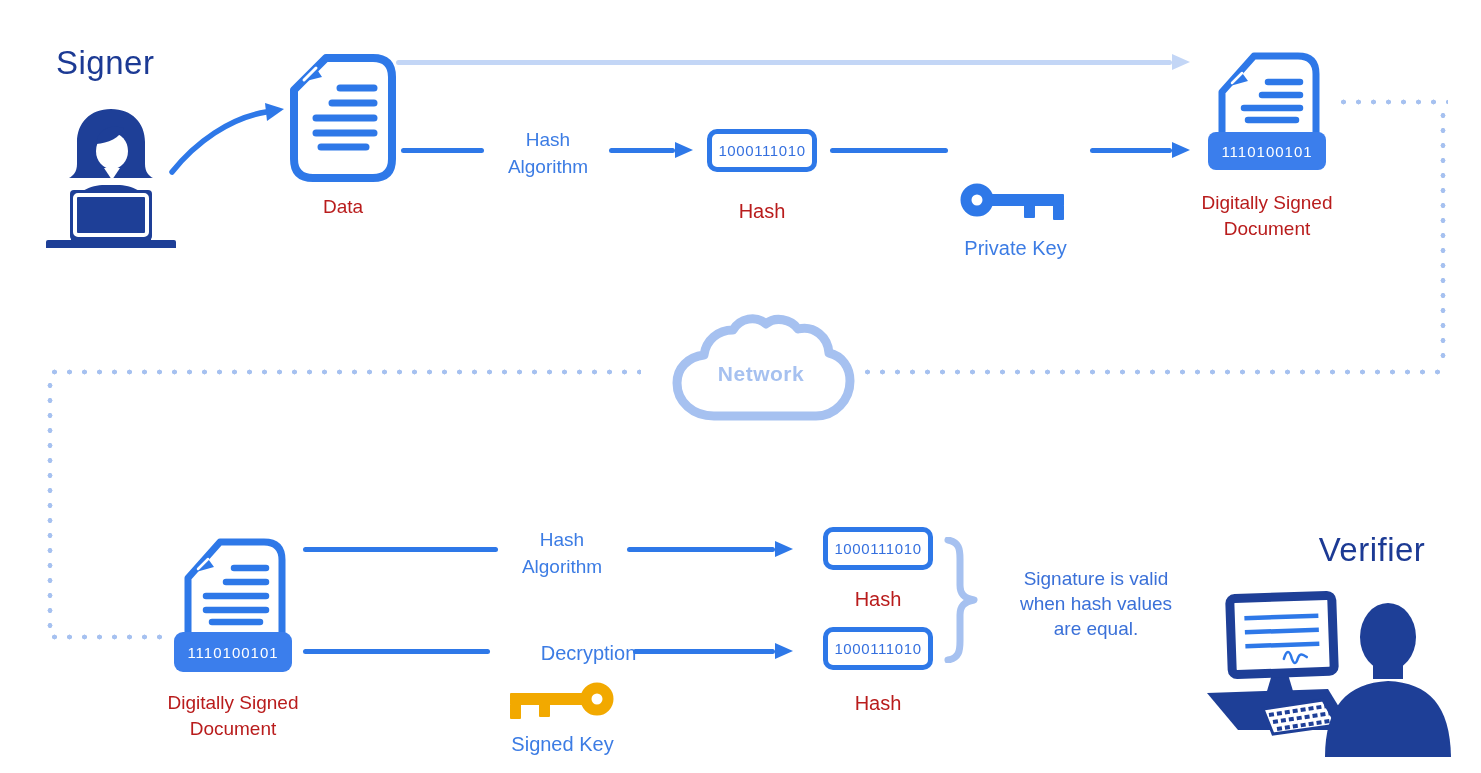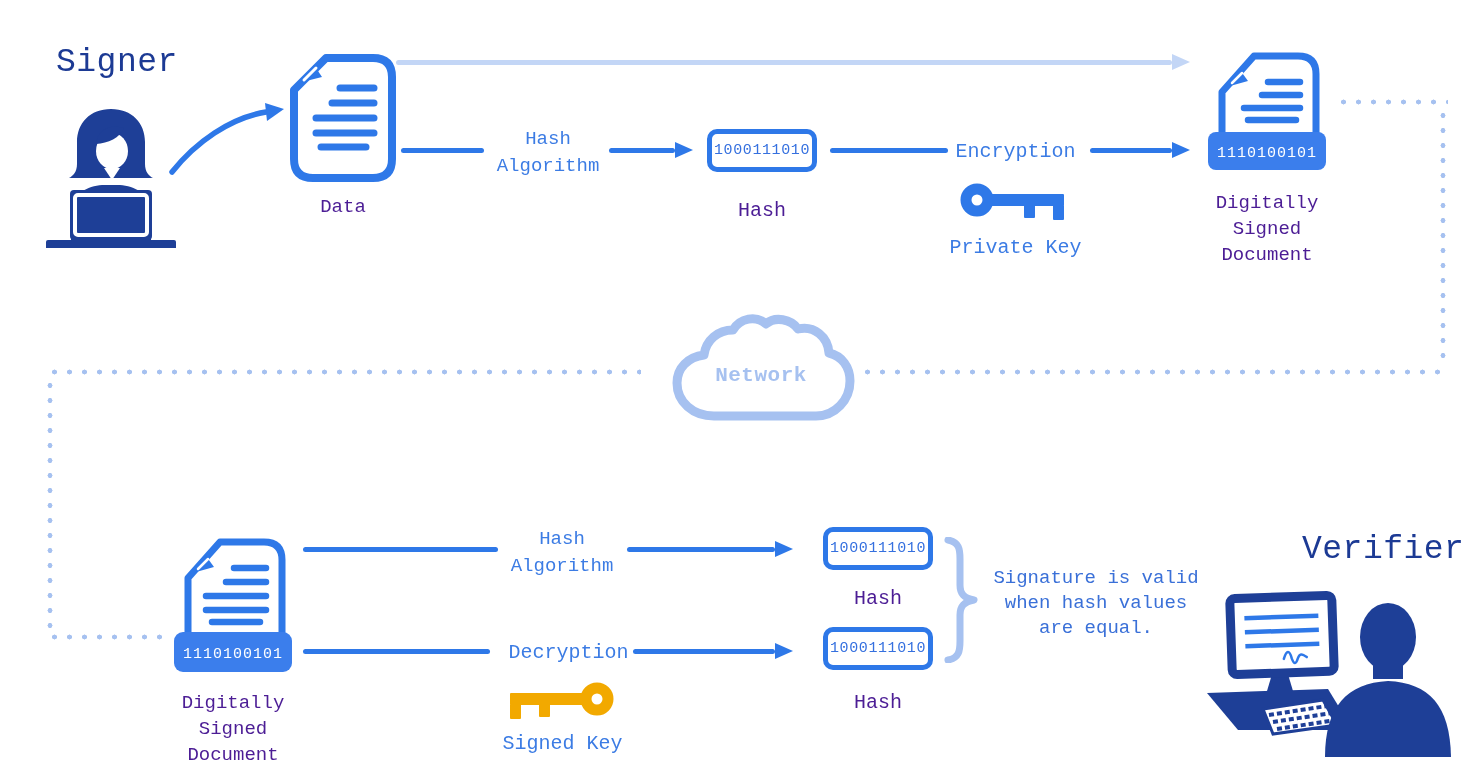--- a/index.html
+++ b/index.html
@@ -1,23 +1,23 @@
 <!DOCTYPE html>
 <html><head>
 <meta charset="utf-8">
 <style>
   html,body{margin:0;padding:0;background:#fff;}
   #canvas{
     position:relative;width:1481px;height:773px;background:#ffffff;overflow:hidden;
-    font-family:Liberation Mono, monospace;
+    font-family:Liberation Sans, sans-serif;
   }
   .abs{position:absolute;}
   .heading{color:#1C3A94;font-size:33px;letter-spacing:.5px;}
   .lbl{font-size:19px;line-height:26px;text-align:center;}
-  .lbl-dark{color:#4c1d95;}
+  .lbl-dark{color:#b91c1c;}
   .lbl-med{color:#3C7CE4;}
   .lbl-20{font-size:20px;}
   .flow-line{position:absolute;height:5px;border-radius:3px;background:#2E78E8;}
   .flow-line.light{background:#C3D6F6;}
   .ah{position:absolute;width:0;height:0;border-top:8px solid transparent;border-bottom:8px solid transparent;border-left:18px solid #2E78E8;}
   .ah.light{border-left-color:#C3D6F6;}
   .hash-box{
     position:absolute;width:110px;height:43px;box-sizing:border-box;
     border:5px solid #2E78E8;border-radius:10px;background:#fff;
     display:flex;align-items:center;justify-content:center;
@@ -69,21 +69,20 @@
 
   <div class="flow-line" style="left:609px;top:148px;width:66px;"></div>
   <div class="ah" style="left:675px;top:142px;"></div>
 
   <div class="hash-box" style="left:707px;top:129px;">
     <span>1000111010</span>
   </div>
   <div class="abs lbl lbl-dark lbl-20" style="left:707px;top:198px;width:110px;">Hash</div>
 
   <div class="flow-line" style="left:830px;top:148px;width:118px;"></div>
-  <div class="abs lbl lbl-med lbl-20" style="left:918px;top:139px;width:195px;">Encryption</div>
   <div class="flow-line" style="left:1090px;top:148px;width:82px;"></div>
   <div class="ah" style="left:1172px;top:142px;"></div>
 
   <svg class="abs" style="left:960px;top:181px;" width="104" height="42" viewBox="0 0 104 42">
     <circle cx="17" cy="19" r="11" fill="none" stroke="#2E78E8" stroke-width="11"></circle>
     <rect x="30" y="13" width="74" height="12" rx="1" fill="#2E78E8"></rect>
     <rect x="64" y="24" width="11" height="13" rx="1" fill="#2E78E8"></rect>
     <rect x="93" y="24" width="11" height="15" rx="1" fill="#2E78E8"></rect>
   </svg>
   <div class="abs lbl lbl-med lbl-20" style="left:918px;top:235px;width:195px;">Private Key</div>
@@ -136,21 +135,21 @@
   </div>
   <div class="flow-line" style="left:627px;top:547px;width:148px;"></div>
   <div class="ah" style="left:775px;top:541px;"></div>
 
   <div class="hash-box" style="left:823px;top:527px;">
     <span>1000111010</span>
   </div>
   <div class="abs lbl lbl-dark lbl-20" style="left:823px;top:586px;width:110px;">Hash</div>
 
   <div class="flow-line" style="left:303px;top:649px;width:187px;"></div>
-  <div class="abs lbl lbl-med lbl-20" style="left:501px;top:640px;width:135px;">Decryption</div>
+  <div class="abs lbl lbl-med lbl-20" style="left:521px;top:640px;width:135px;">Decryption</div>
   <div class="flow-line" style="left:633px;top:649px;width:142px;"></div>
   <div class="ah" style="left:775px;top:643px;"></div>
 
   <div class="hash-box" style="left:823px;top:627px;">
     <span>1000111010</span>
   </div>
   <div class="abs lbl lbl-dark lbl-20" style="left:823px;top:690px;width:110px;">Hash</div>
 
   <svg class="abs" style="left:510px;top:680px;" width="104" height="42" viewBox="0 0 104 42">
     <g transform="translate(104,0) scale(-1,1)">

